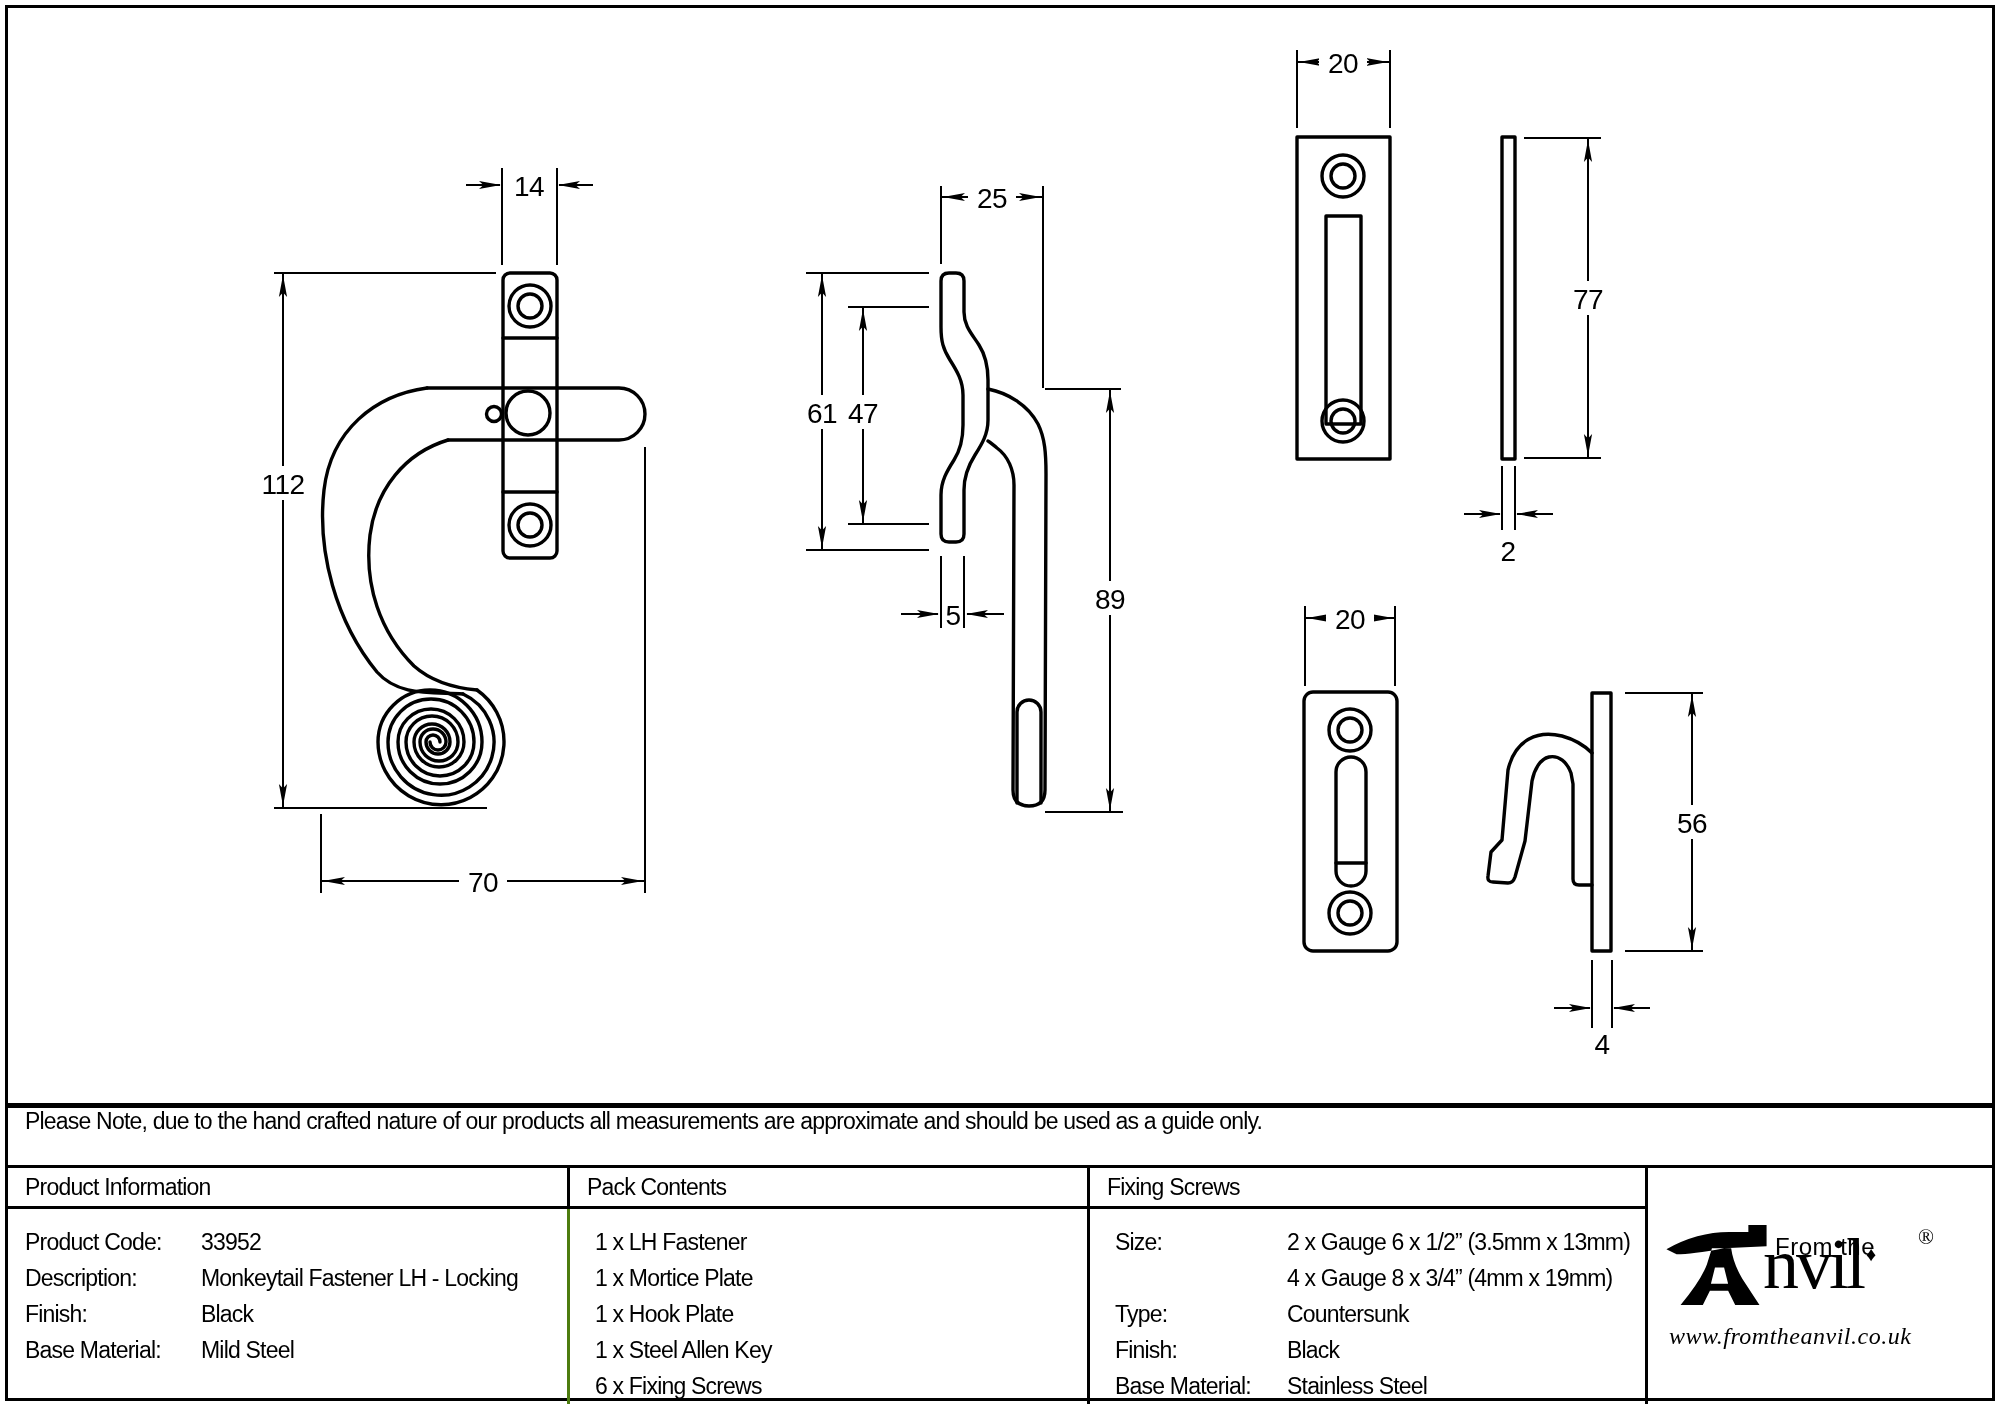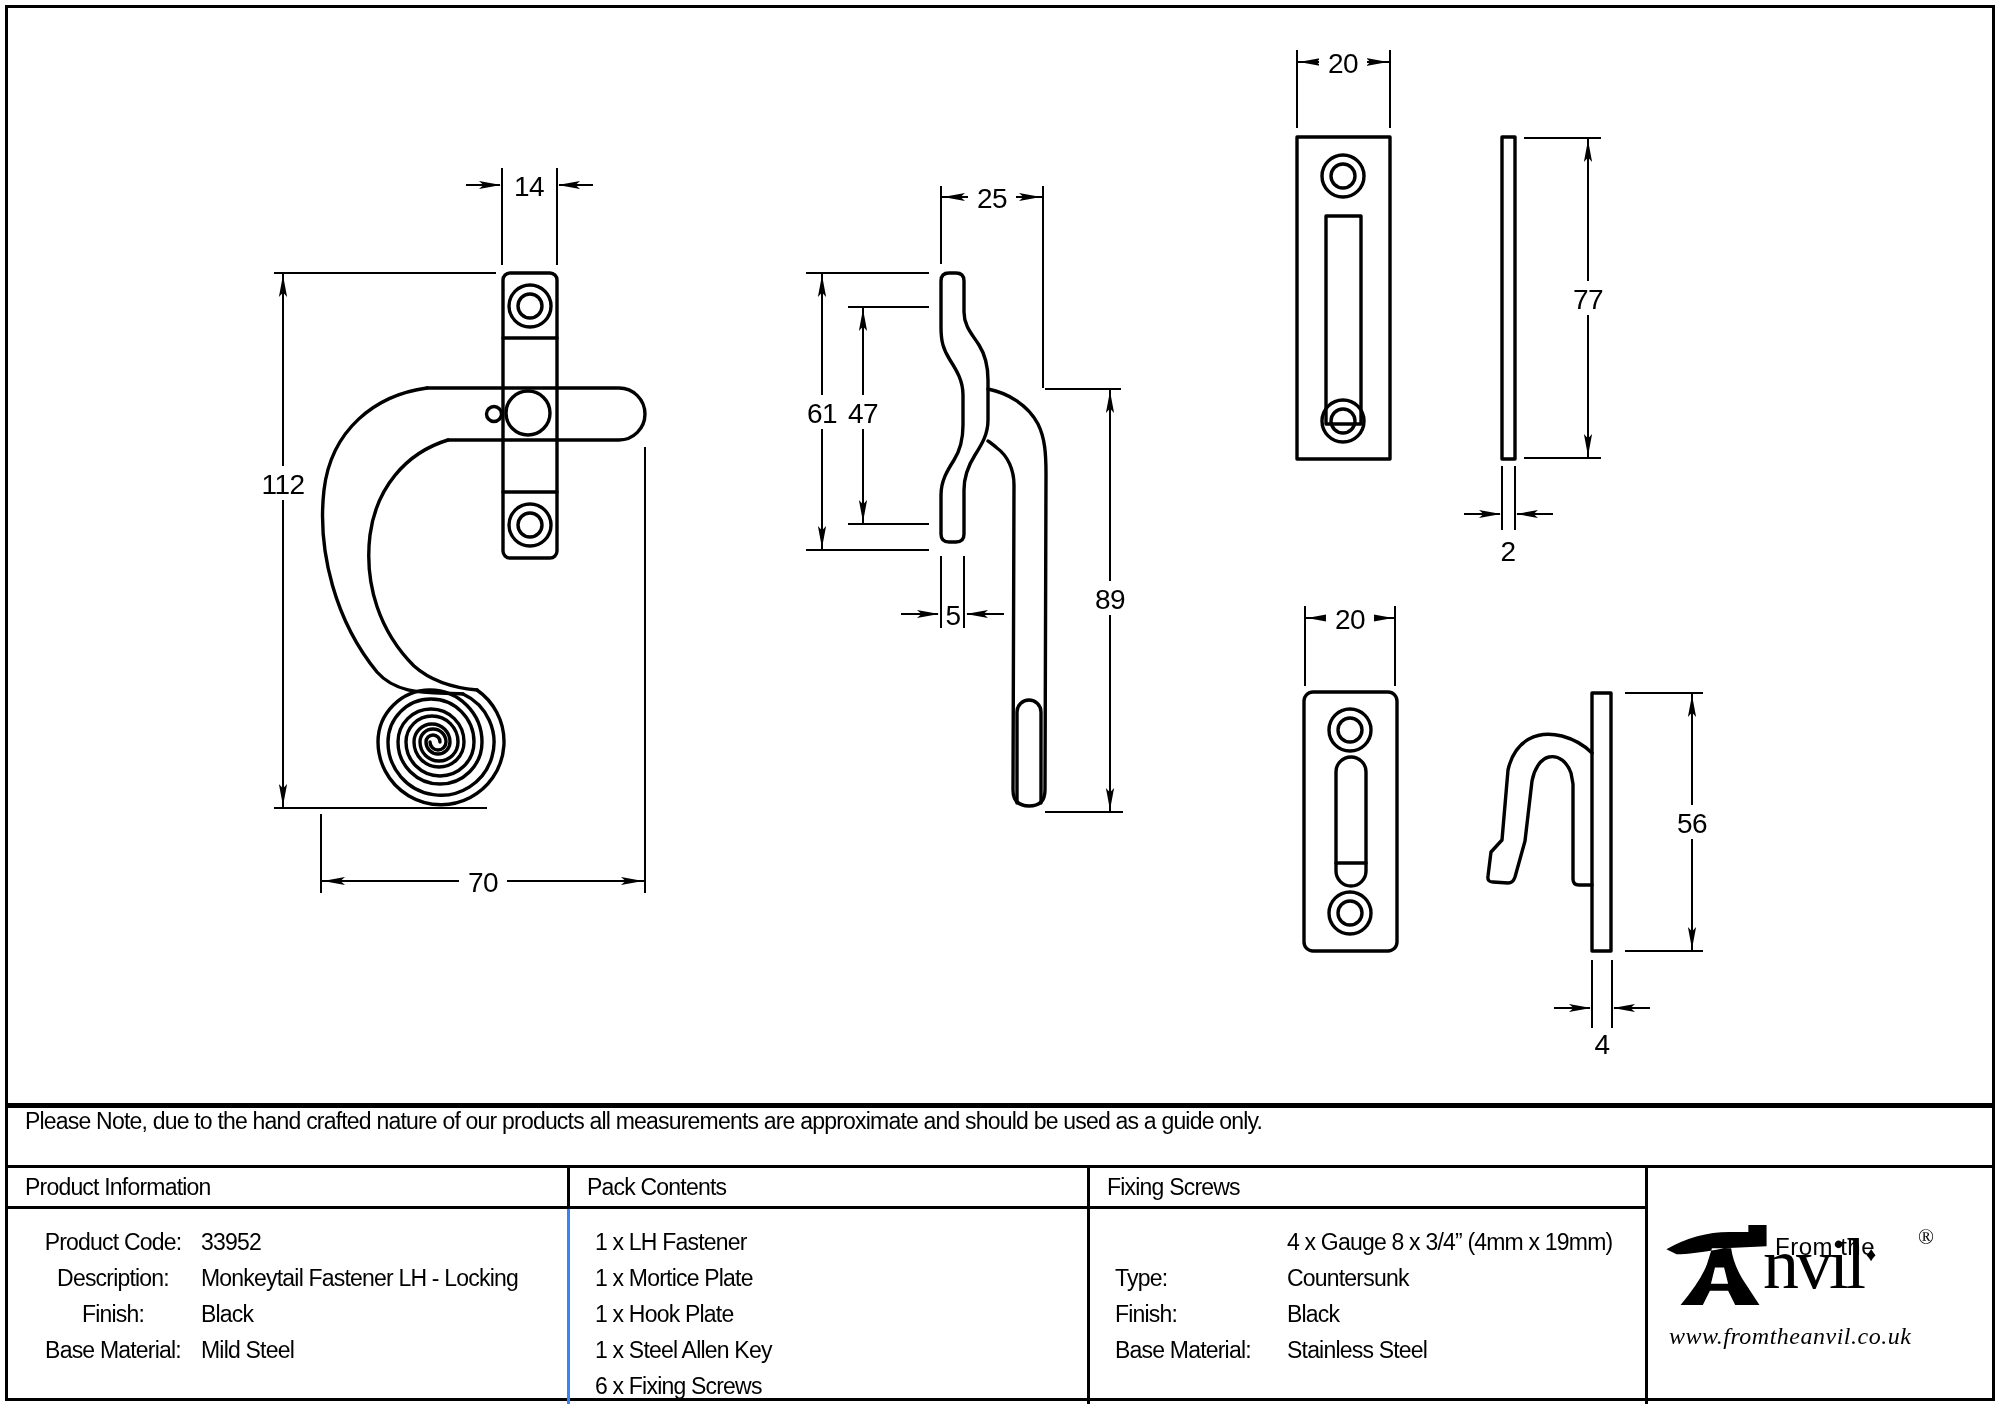--- a/index.html
+++ b/index.html
@@ -14,21 +14,21 @@
                   letter-spacing:-0.5px;fill:#000;text-anchor:middle;}
   
   .bottom{position:absolute;left:8px;right:8px;top:1103px;bottom:8px;border-top:5px solid #000;
           display:grid;grid-template-columns:562px 520px 558px 1fr;grid-template-rows:60px 41px 1fr;
           font-size:23px;letter-spacing:-0.8px;}
   .note{grid-area:1/1/2/5;border-bottom:3px solid #000;display:flex;align-items:flex-start;padding-left:17px;}
   .hdr{display:flex;align-items:center;padding-left:17px;border-bottom:3px solid #000;}
   .h1{grid-area:2/1;border-right:3px solid #000;}
   .h2{grid-area:2/2;border-right:3px solid #000;}
   .h3{grid-area:2/3;border-right:3px solid #000;}
-  .c1{grid-area:3/1;border-right:3px solid #3b82f6;padding:15px 0 0 17px;text-align:center;}
+  .c1{grid-area:3/1;border-right:3px solid #4d7c0f;padding:15px 0 0 17px;}
   .c2{grid-area:3/2;border-right:3px solid #000;padding:15px 0 0 25px;text-align:center;}
   .c3{grid-area:3/3;border-right:3px solid #000;padding:15px 0 0 25px;}
   .row{display:flex;line-height:36px;}
   .lab{width:176px;flex:none;}
   .c3 .lab{width:172px;}
   .c2 .row{line-height:36px;}
   .logo-cell{grid-area:2/4/4/5;display:flex;align-items:center;justify-content:center;}
   
   .logo{position:relative;width:310px;height:140px;margin-top:14px;}
   .anvil-icon{position:absolute;left:0;top:0;}
@@ -266,20 +266,24 @@
       <div class="row">
           <span>1 x Steel Allen Key</span>
         </div>
       <div class="row">
           <span>6 x Fixing Screws</span>
         </div>
     </div>
 
     <div class="c3">
       <div class="row">
+        <span class="lab">Size:</span>
+        <span>2 x Gauge 6 x 1/2” (3.5mm x 13mm)</span>
+      </div>
+      <div class="row">
         <span class="lab"></span>
         <span>4 x Gauge 8 x 3/4” (4mm x 19mm)</span>
       </div>
       <div class="row">
         <span class="lab">Type:</span>
         <span>Countersunk</span>
       </div>
       <div class="row">
         <span class="lab">Finish:</span>
         <span>Black</span>

